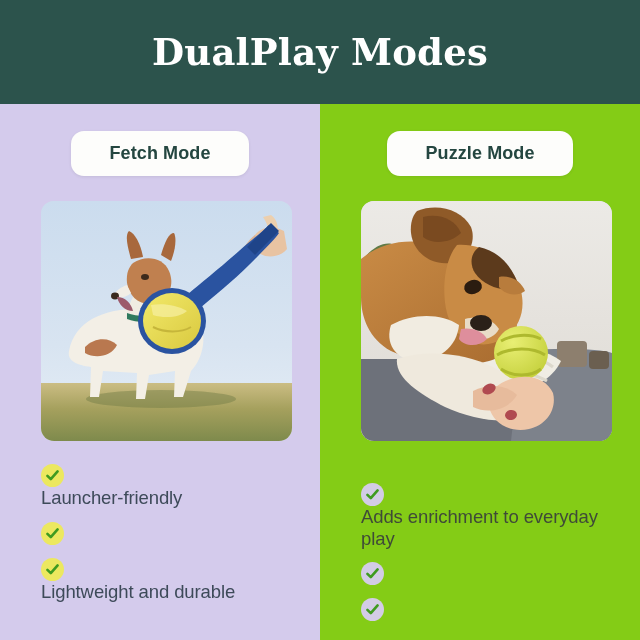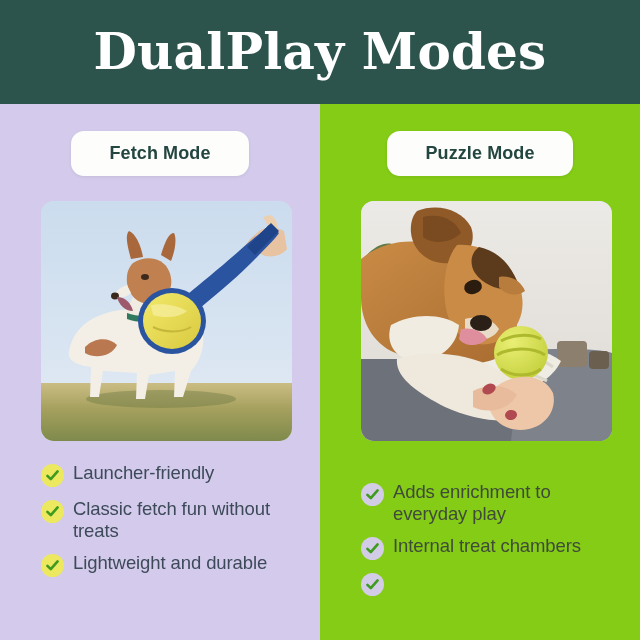--- a/index.html
+++ b/index.html
@@ -28,21 +28,21 @@
     width: 640px;
     height: 104px;
     background: #2c534c;
     display: flex;
     align-items: center;
     justify-content: center;
   }
   .header-title {
     font-family: "DejaVu Serif", serif;
     font-weight: bold;
-    font-size: 50px;
+    font-size: 37px;
     letter-spacing: 0.2px;
     color: #ffffff;
     line-height: 1;
     margin: 0;
     padding: 0 10px;
     text-align: center;
   }
 
   
   .columns {
@@ -102,20 +102,21 @@
     left: 41px;
     width: 262px;
   }
   .list-left  { top: 358px; }
   .list-right { top: 349px; margin-top: 28px; }
 
   .bullet {
     display: flex;
     align-items: flex-start;
     margin-bottom: 11px;
+    flex-direction: column;
   }
   .bullet:last-child { margin-bottom: 0; }
 
   .check-badge {
     flex: 0 0 auto;
     width: 23px;
     height: 23px;
     border-radius: 50%;
     margin-right: 9px;
     margin-top: 2px;
@@ -209,21 +210,20 @@
               </svg>
           </span>
           <span class="bullet-text">Launcher-friendly</span>
         </div>
         <div class="bullet">
           <span class="check-badge badge-yellow">
             <svg width="15" height="15" viewBox="0 0 15 15">
                 <path d="M2.4 7.8 L5.8 11.2 L12.6 3.4" fill="none" stroke="#3f9b20" stroke-width="2.6" stroke-linecap="round" stroke-linejoin="round"></path>
               </svg>
           </span>
-          <span class="bullet-text">Classic fetch fun without treats</span>
         </div>
         <div class="bullet">
           <span class="check-badge badge-yellow">
             <svg width="15" height="15" viewBox="0 0 15 15">
                 <path d="M2.4 7.8 L5.8 11.2 L12.6 3.4" fill="none" stroke="#3f9b20" stroke-width="2.6" stroke-linecap="round" stroke-linejoin="round"></path>
               </svg>
           </span>
           <span class="bullet-text">Lightweight and durable</span>
         </div>
       </div>
@@ -305,21 +305,20 @@
               </svg>
           </span>
           <span class="bullet-text">Adds enrichment to everyday play</span>
         </div>
         <div class="bullet">
           <span class="check-badge badge-lavender">
             <svg width="15" height="15" viewBox="0 0 15 15">
                 <path d="M2.4 7.8 L5.8 11.2 L12.6 3.4" fill="none" stroke="#3f9b20" stroke-width="2.6" stroke-linecap="round" stroke-linejoin="round"></path>
               </svg>
           </span>
-          <span class="bullet-text">Internal treat chambers</span>
         </div>
         <div class="bullet">
           <span class="check-badge badge-lavender">
             <svg width="15" height="15" viewBox="0 0 15 15">
                 <path d="M2.4 7.8 L5.8 11.2 L12.6 3.4" fill="none" stroke="#3f9b20" stroke-width="2.6" stroke-linecap="round" stroke-linejoin="round"></path>
               </svg>
           </span>
         </div>
       </div>
     </div>

